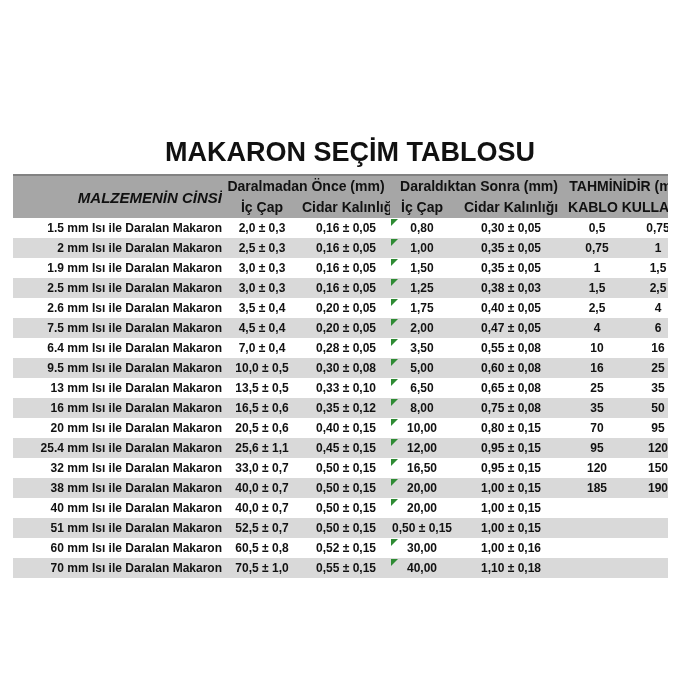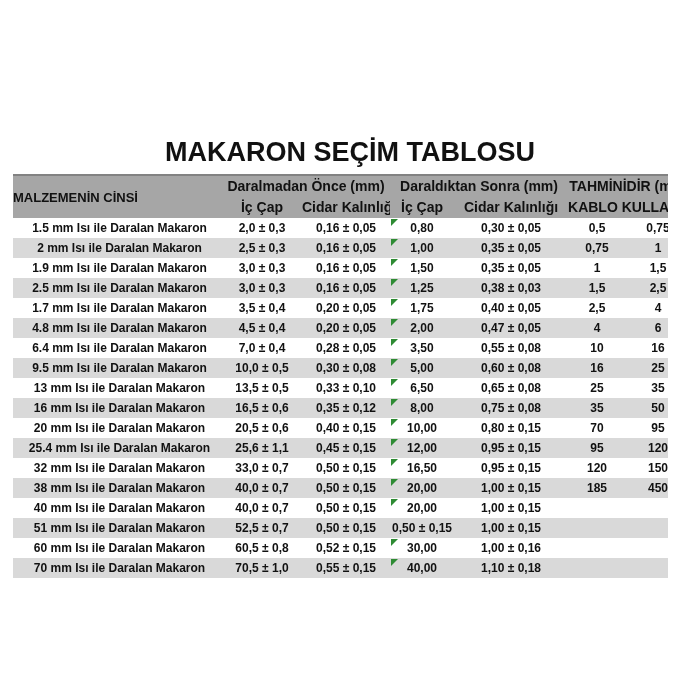--- a/index.html
+++ b/index.html
@@ -49,31 +49,32 @@
     white-space: nowrap;
   }
   thead th {
     background: var(--header-bg);
     font-size: 14px;
     height: 21px;
     line-height: 21px;
   }
   thead tr.grp th { border-top: 2px solid #828282; }
   thead th.material-hd {
-    text-align: left;
-    font-size: 13px;
+    text-align: right;
+    font-size: 15px;
+    font-style: italic;
   }
   tbody td {
     height: 20px;
     line-height: 20px;
     position: relative;
   }
   tbody tr.alt td { background: var(--alt-bg); }
   tbody td.mat {
-    text-align: center;
+    text-align: right;
     padding-left: 4px;
   }
   .flag {
     position: absolute;
     top: 1px;
     left: 1px;
     width: 7px;
     height: 7px;
     background: var(--marker-green);
     clip-path: polygon(0 0, 100% 0, 0 100%);
@@ -142,30 +143,30 @@
         <tr class="alt">
       <td class="mat">2.5 mm Isı ile Daralan Makaron</td>
       <td>3,0 ± 0,3</td>
       <td>0,16 ± 0,05</td>
       <td><span class="flag"></span>1,25</td>
       <td>0,38 ± 0,03</td>
       <td>1,5</td>
       <td>2,5</td>
     </tr>
         <tr>
-      <td class="mat">1.7 mm Isı ile Daralan Makaron</td>
+      <td class="mat">2.6 mm Isı ile Daralan Makaron</td>
       <td>3,5 ± 0,4</td>
       <td>0,20 ± 0,05</td>
       <td><span class="flag"></span>1,75</td>
       <td>0,40 ± 0,05</td>
       <td>2,5</td>
       <td>4</td>
     </tr>
         <tr class="alt">
-      <td class="mat">4.8 mm Isı ile Daralan Makaron</td>
+      <td class="mat">7.5 mm Isı ile Daralan Makaron</td>
       <td>4,5 ± 0,4</td>
       <td>0,20 ± 0,05</td>
       <td><span class="flag"></span>2,00</td>
       <td>0,47 ± 0,05</td>
       <td>4</td>
       <td>6</td>
     </tr>
         <tr>
       <td class="mat">6.4 mm Isı ile Daralan Makaron</td>
       <td>7,0 ± 0,4</td>
@@ -229,21 +230,21 @@
       <td>120</td>
       <td>150</td>
     </tr>
         <tr class="alt">
       <td class="mat">38 mm Isı ile Daralan Makaron</td>
       <td>40,0 ± 0,7</td>
       <td>0,50 ± 0,15</td>
       <td><span class="flag"></span>20,00</td>
       <td>1,00 ± 0,15</td>
       <td>185</td>
-      <td>450</td>
+      <td>190</td>
     </tr>
         <tr>
       <td class="mat">40 mm Isı ile Daralan Makaron</td>
       <td>40,0 ± 0,7</td>
       <td>0,50 ± 0,15</td>
       <td><span class="flag"></span>20,00</td>
       <td>1,00 ± 0,15</td>
       <td></td>
       <td></td>
     </tr>

